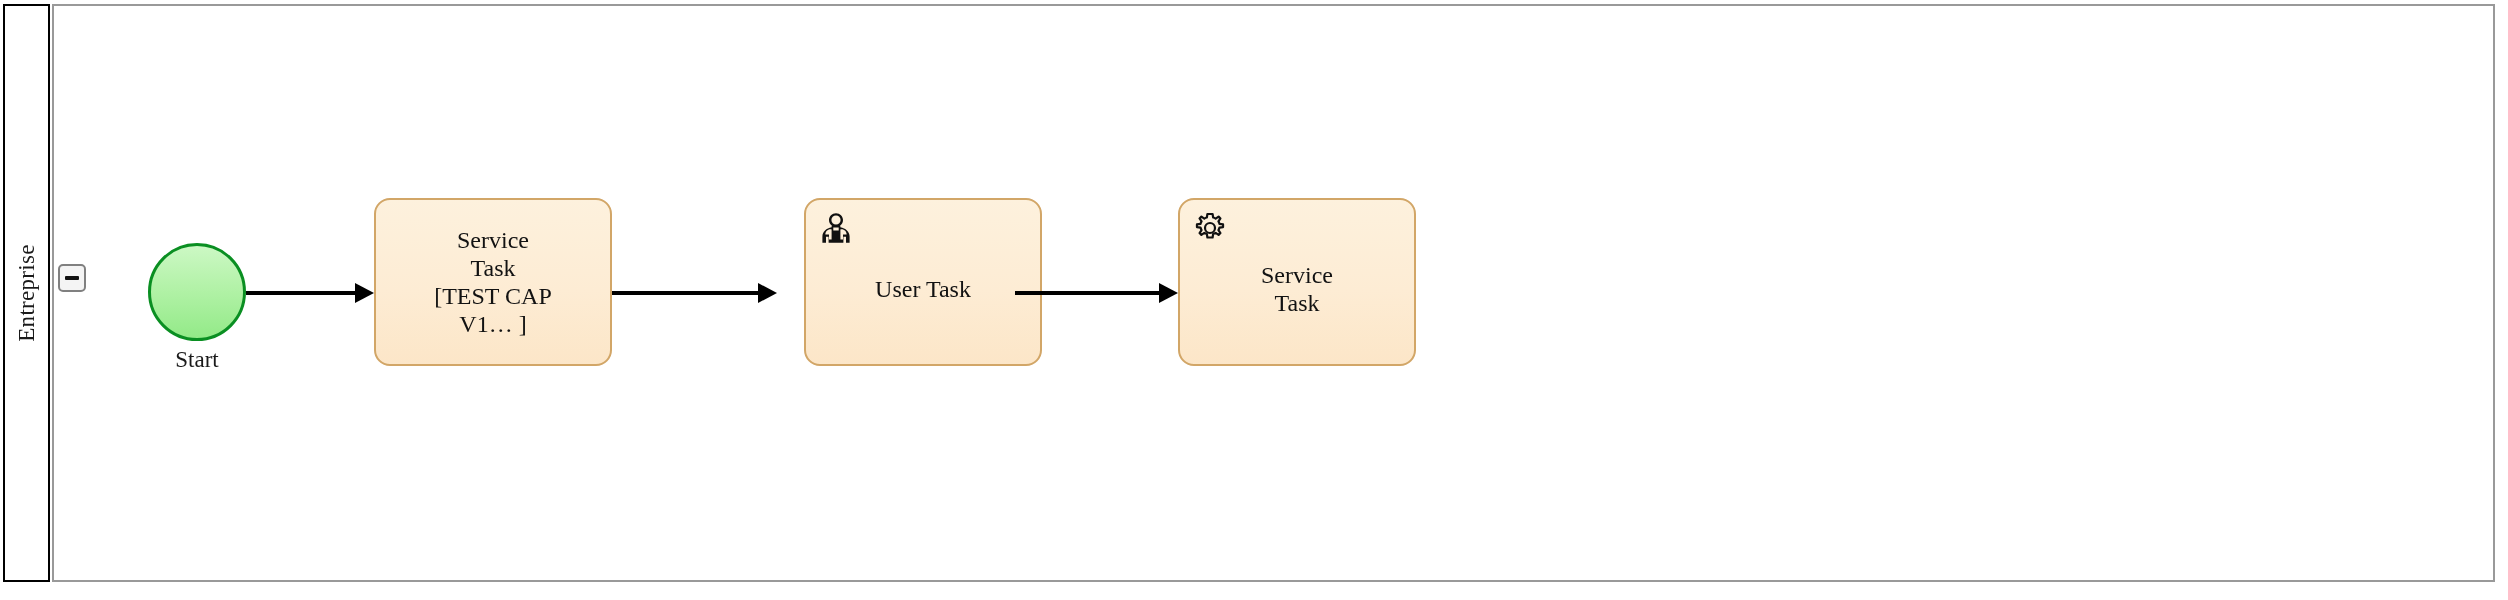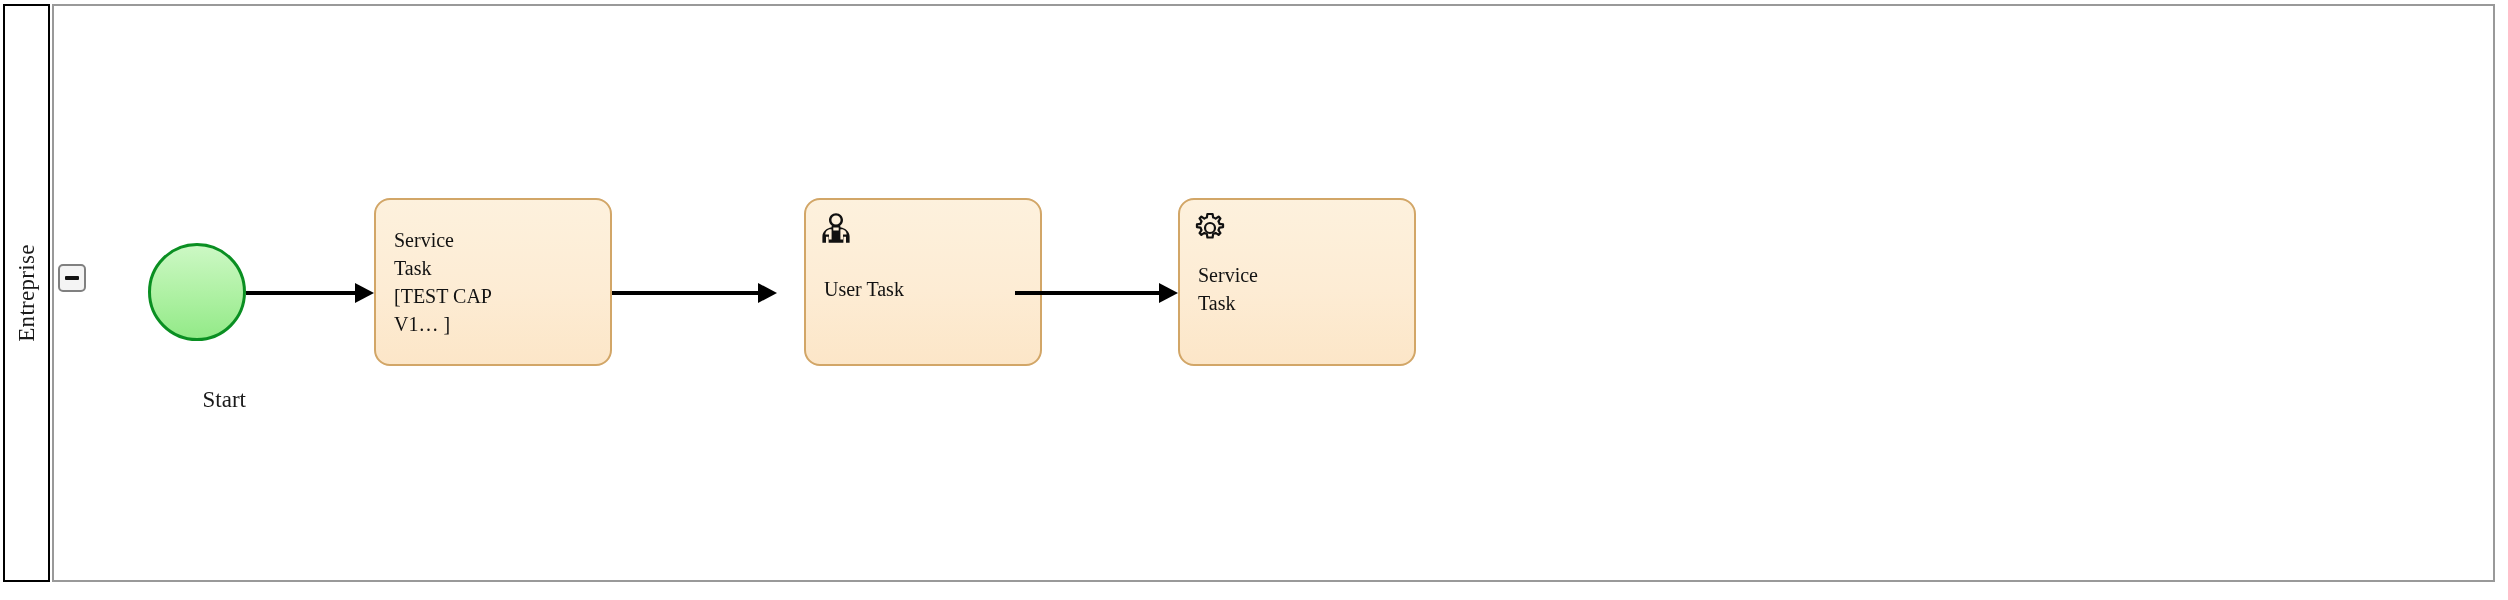--- a/index.html
+++ b/index.html
@@ -105,46 +105,45 @@
     box-sizing: border-box;
     border-radius: 50%;
     border: 3px solid #0a8f22;
     background: linear-gradient(to bottom, #ccf8c4 0%, #b3f2a8 45%, #93ea88 100%);
   }
   .start-label {
     position: absolute;
     left: 148px;
     top: 347px;
     width: 98px;
-    text-align: right;
+    text-align: center;
     font-size: 23px;
     color: #1a1a1a;
     white-space: nowrap;
-    margin-top: 40px;
   }
 
   
   .task {
     position: absolute;
     box-sizing: border-box;
     background: linear-gradient(to bottom, #fdf1dd 0%, #fdecd4 55%, #fce6c8 100%);
     border: 2px solid #d2a667;
     border-radius: 16px;
   }
   .task-text {
     position: absolute;
     left: 0;
     width: 100%;
     top: 50%;
     transform: translateY(-50%);
-    text-align: left;
-    font-size: 20px;
+    text-align: center;
+    font-size: 24px;
     line-height: 28px;
     color: #121212;
-    padding: 0 18px;
+    padding: 0 0;
     box-sizing: border-box;
     white-space: pre-line;
   }
   .task-icon {
     position: absolute;
     left: 12px;
     top: 10px;
     width: 36px;
     height: 36px;
   }

